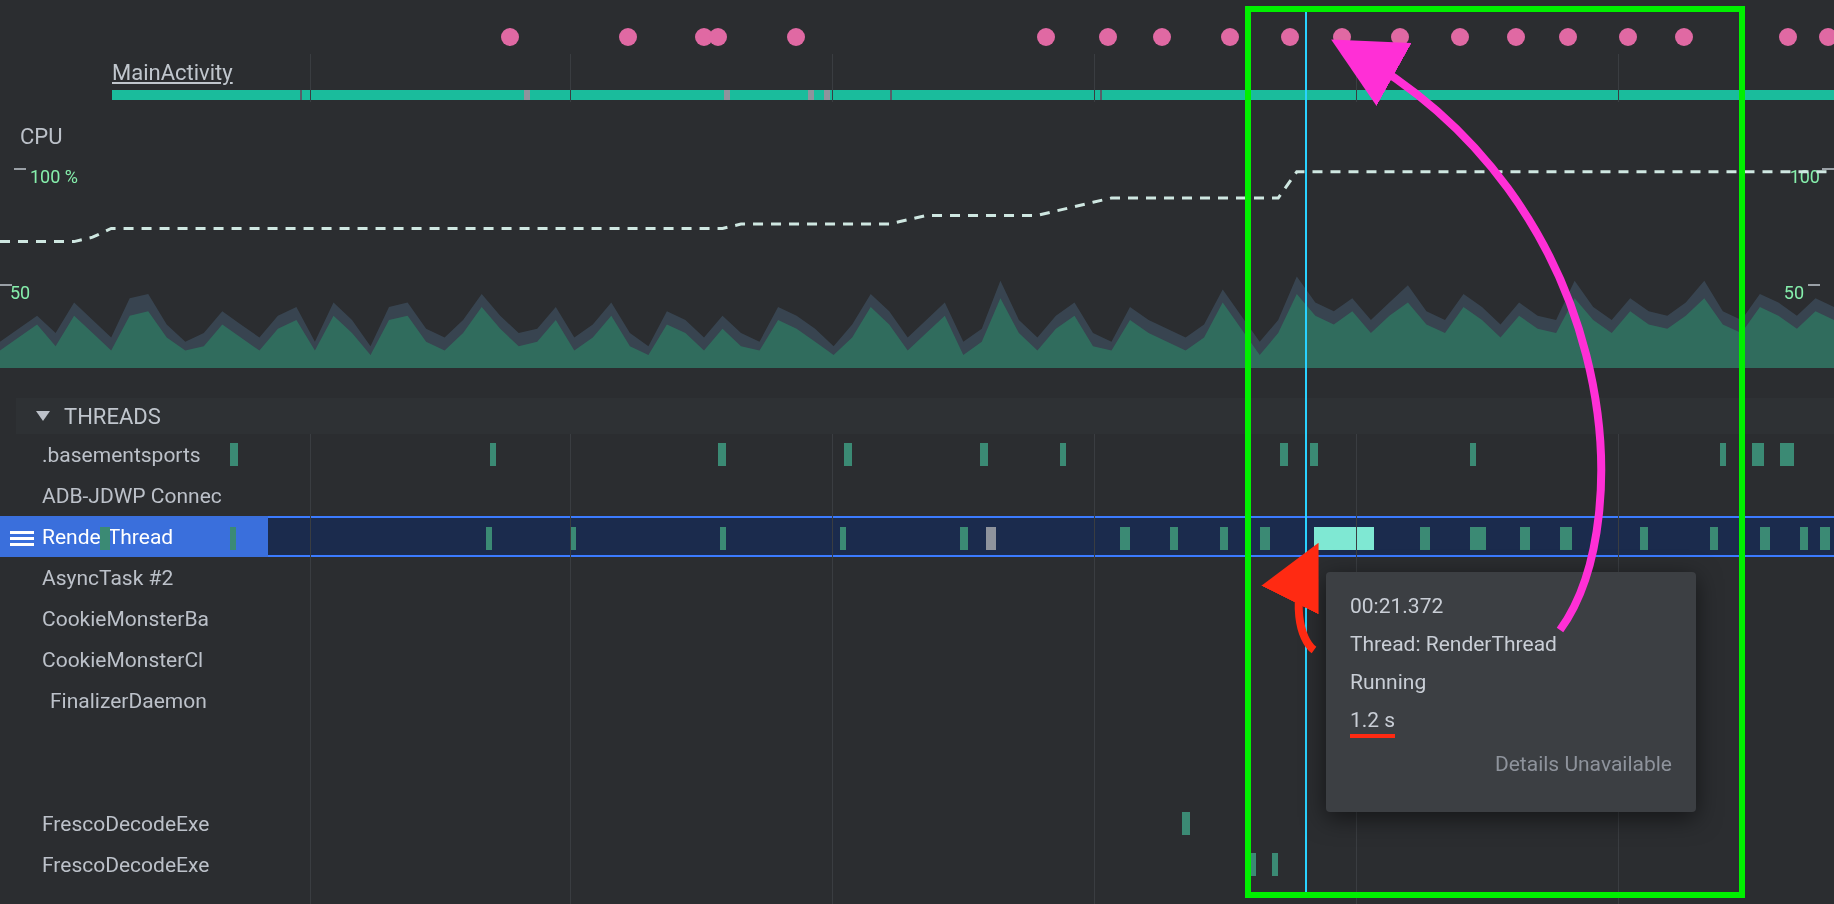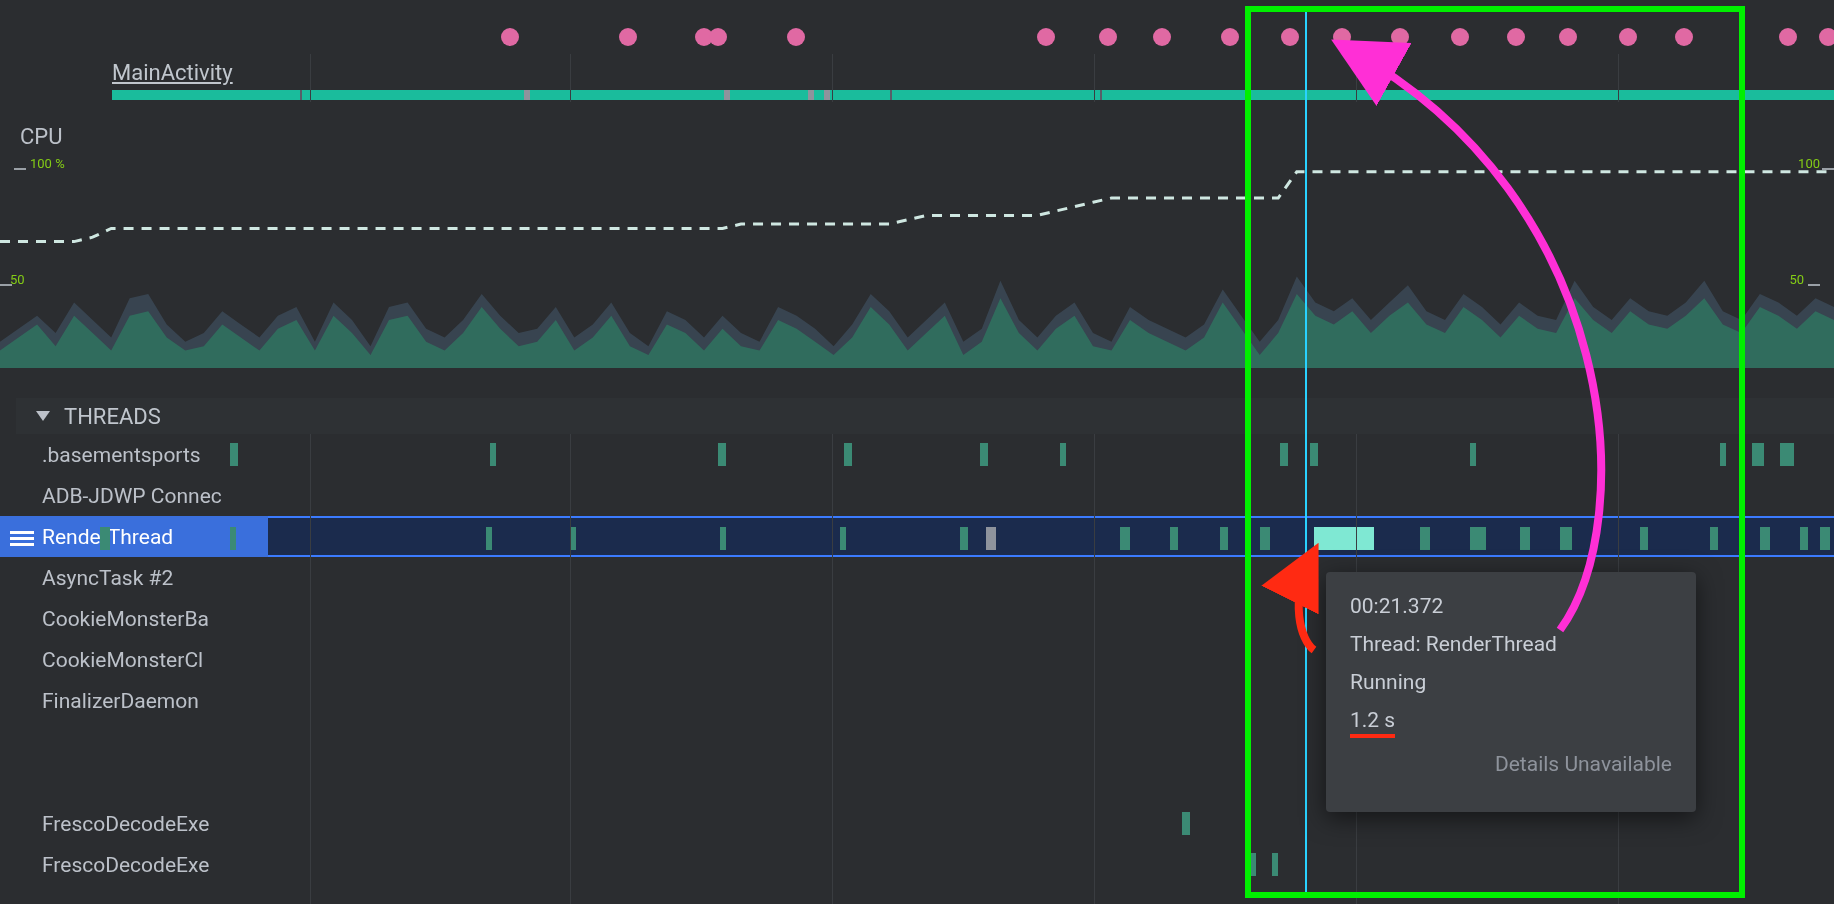--- a/index.html
+++ b/index.html
@@ -66,21 +66,21 @@
     left: 0; top: 116px; width: 100%; height: 260px;
     background: #2b2d30;
   }
   .cpu-label {
     position: absolute;
     left: 20px; top: 8px;
     font-size: 22px; color: #bcc1c9;
   }
   .cpu-tick-left, .cpu-tick-right {
     position: absolute;
-    font-size: 13px; color: #84cc16;
+    font-size: 18px; color: #86efac; margin-top: 10px;
   }
   .axis-dash {
     position: absolute;
     width: 12px; height: 2px;
     background: #9aa0a6;
   }
   .cpu-svg {
     position: absolute;
     left: 0; top: 34px;
     width: 100%; height: 218px;
@@ -336,21 +336,21 @@
         <div class="thread-timeline"></div>
       </div>
       <div class="thread-row" style="top: 164px;">
         <div class="thread-name-cell">CookieMonsterBa</div>
         <div class="thread-timeline"></div>
       </div>
       <div class="thread-row" style="top: 205px;">
         <div class="thread-name-cell">CookieMonsterCl</div>
         <div class="thread-timeline"></div>
       </div>
-      <div class="thread-row" style="top: 246px;">
+      <div class="thread-row" style="top: 246px; padding-left: 8px;">
         <div class="thread-name-cell">FinalizerDaemon</div>
         <div class="thread-timeline"></div>
       </div>
       <div class="thread-row" style="top: 369px;">
         <div class="thread-name-cell">FrescoDecodeExe</div>
         <div class="thread-timeline">
           <div class="seg" style="left: 914px; width: 8px;"></div>
         </div>
       </div>
       <div class="thread-row" style="top: 410px;">

